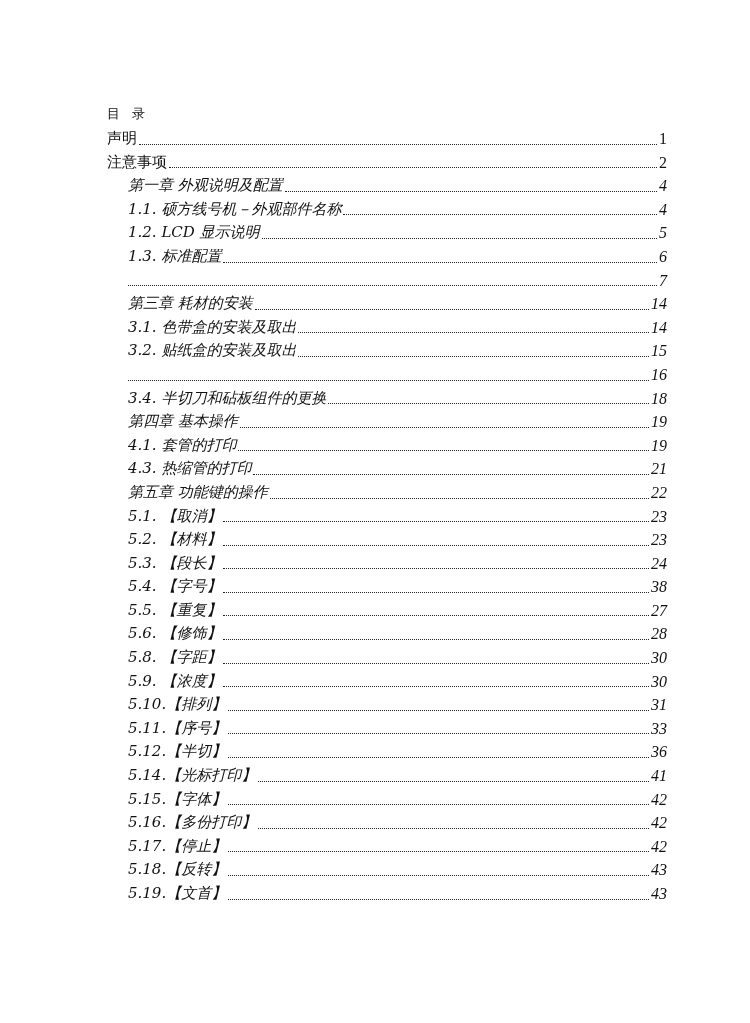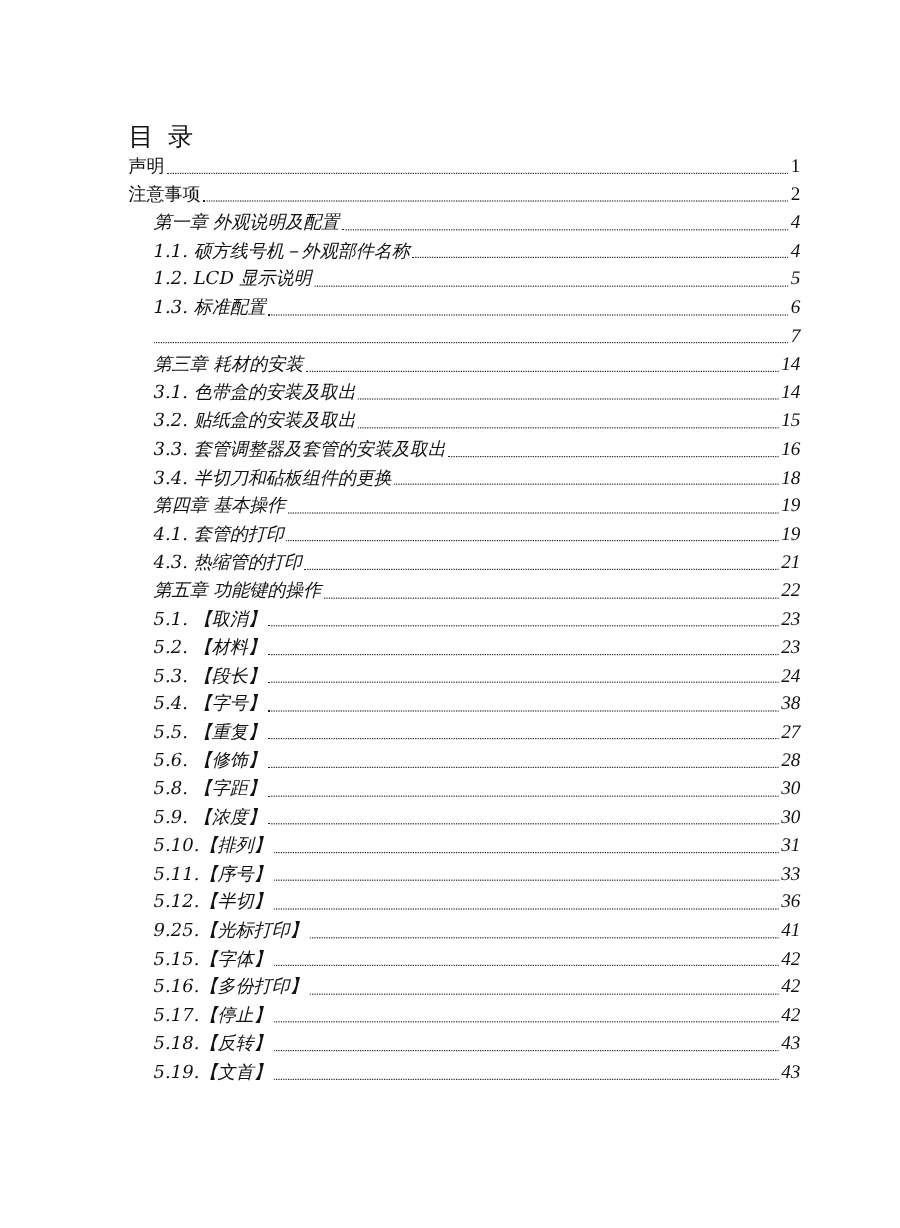--- a/index.html
+++ b/index.html
@@ -1,19 +1,19 @@
 <!DOCTYPE html>
 <html><head>
   <meta charset="utf-8">
   <style>
     html, body { margin: 0; padding: 0; background: #ffffff; }
     body { width: 750px; height: 1023px; position: relative; overflow: hidden;
       font-family: "DejaVu Serif", "Liberation Serif", serif; color: #111; }
     .page { position: absolute; left: 0; top: 0; width: 750px; height: 1023px; background: #fff; }
-    .toc-title { position: absolute; left: 107px; top: 103px; font-size: 21px; line-height: 22px; letter-spacing: 0; }
+    .toc-title { position: absolute; left: 107px; top: 103px; font-size: 13px; line-height: 22px; letter-spacing: 0; }
     .toc-title span.gap { display: inline-block; width: 12px; }
     .toc-list { position: absolute; left: 107px; top: 127px; width: 560px; }
     .toc-row { display: flex; align-items: flex-start; height: 23.6px; line-height: 23.6px; font-size: 15px; white-space: nowrap; }
     .toc-row.indent { padding-left: 21px; font-style: italic; }
     .toc-label { flex: 0 0 auto; padding-right: 2px; }
     .toc-dots { flex: 1 1 auto; overflow: hidden; position: relative; height: 23.6px; }
     .toc-dots::before { content: ""; position: absolute; left: 0; right: 0; bottom: 6px; border-bottom: 1.5px dotted #222; }
     .toc-page { flex: 0 0 auto; padding-left: 2px; text-align: right; font-family: "Liberation Serif", "DejaVu Serif", serif; font-size: 16px; }
   </style>
 </head>
@@ -67,21 +67,20 @@
         <span class="toc-label">3.1.  色带盒的安装及取出</span>
         <span class="toc-dots"></span>
         <span class="toc-page">14</span>
       </div>
       <div class="toc-row indent">
         <span class="toc-label">3.2.  贴纸盒的安装及取出</span>
         <span class="toc-dots"></span>
         <span class="toc-page">15</span>
       </div>
       <div class="toc-row indent">
-        <span class="toc-label">3.3.  套管调整器及套管的安装及取出</span>
         <span class="toc-dots"></span>
         <span class="toc-page">16</span>
       </div>
       <div class="toc-row indent">
         <span class="toc-label">3.4.  半切刀和砧板组件的更换</span>
         <span class="toc-dots"></span>
         <span class="toc-page">18</span>
       </div>
       <div class="toc-row indent">
         <span class="toc-label">第四章  基本操作</span>
@@ -152,21 +151,21 @@
         <span class="toc-label">5.11.【序号】</span>
         <span class="toc-dots"></span>
         <span class="toc-page">33</span>
       </div>
       <div class="toc-row indent">
         <span class="toc-label">5.12.【半切】</span>
         <span class="toc-dots"></span>
         <span class="toc-page">36</span>
       </div>
       <div class="toc-row indent">
-        <span class="toc-label">9.25.【光标打印】</span>
+        <span class="toc-label">5.14.【光标打印】</span>
         <span class="toc-dots"></span>
         <span class="toc-page">41</span>
       </div>
       <div class="toc-row indent">
         <span class="toc-label">5.15.【字体】</span>
         <span class="toc-dots"></span>
         <span class="toc-page">42</span>
       </div>
       <div class="toc-row indent">
         <span class="toc-label">5.16.【多份打印】</span>

